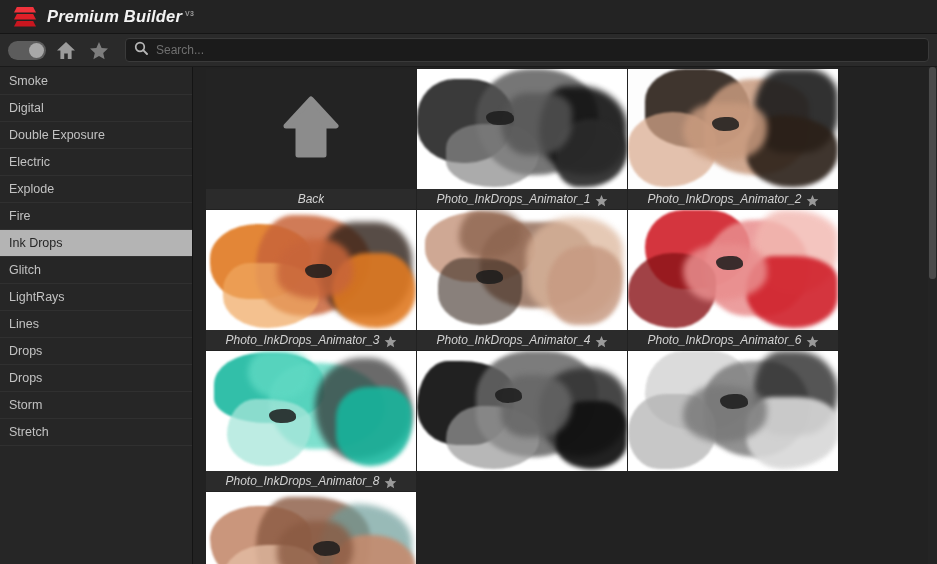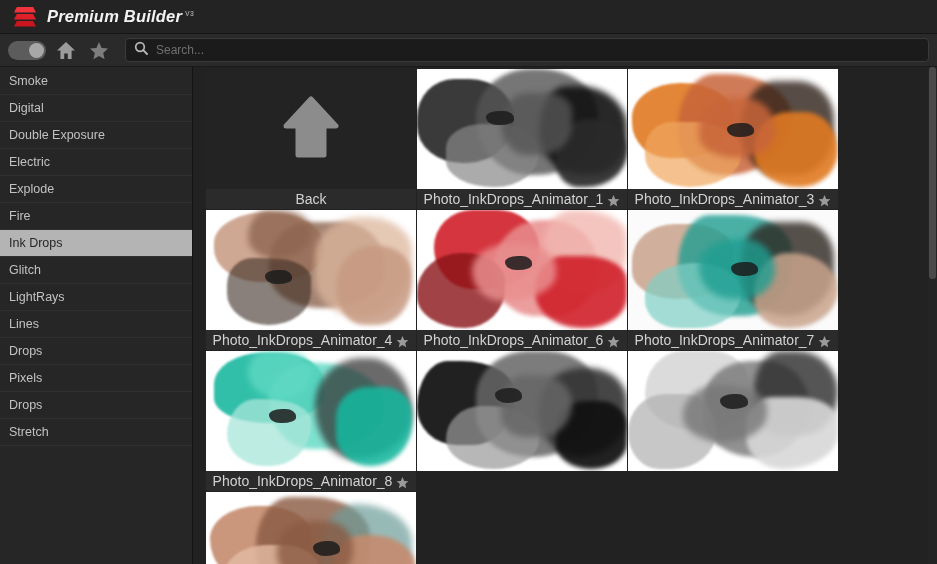--- a/index.html
+++ b/index.html
@@ -110,22 +110,22 @@
     width: 210px; height: 120px;
     background: #1b1b1b; position: relative; overflow: hidden;
     cursor: pointer;
   }
   .tile .caption {
     height: 20px; background: #2b2b2b;
     display: flex; align-items: center; justify-content: center;
     gap: 4px; padding: 0 4px;
   }
   .tile .caption .cap-text {
-    font-size: 14px; color: #d2d2d2; white-space: nowrap;
-    overflow: hidden; text-overflow: ellipsis;
+    font-size: 12px; color: #d2d2d2; white-space: nowrap;
+    overflow: hidden; text-overflow: ellipsis; font-style: italic;
   }
   .star { flex: 0 0 13px; width: 13px; height: 13px; cursor: pointer; }
   .back-tile .thumb { display: flex; align-items: center; justify-content: center; background:#232323; }
   .back-arrow { width: 56px; height: 62px; }
 
   
   .art { position: absolute; inset: 0; }
   .blob { position: absolute; border-radius: 50% 40% 55% 45% / 45% 55% 40% 60%; filter: blur(1px); }
 
   
@@ -189,22 +189,22 @@
         <div class="side-item"><span>Digital</span></div>
         <div class="side-item"><span>Double Exposure</span></div>
         <div class="side-item"><span>Electric</span></div>
         <div class="side-item"><span>Explode</span></div>
         <div class="side-item"><span>Fire</span></div>
         <div class="side-item active"><span>Ink Drops</span></div>
         <div class="side-item"><span>Glitch</span></div>
         <div class="side-item"><span>LightRays</span></div>
         <div class="side-item"><span>Lines</span></div>
         <div class="side-item"><span>Drops</span></div>
-        <div class="side-item"><span>Pixels</span></div>
         <div class="side-item"><span>Drops</span></div>
+        <div class="side-item"><span>Storm</span></div>
         <div class="side-item"><span>Stretch</span></div>
       </div>
 
     <div class="content">
       <div class="grid" id="grid">
           <div class="tile back-tile">
             <div class="thumb">
               <span><svg class="back-arrow" viewBox="0 0 56 62">
                   <path d="M28 3 L53 30 L41 30 L41 59 L15 59 L15 30 L3 30 Z" fill="#8c8c8c" stroke="#8c8c8c" stroke-width="5" stroke-linejoin="round"></path>
                 </svg></span>
@@ -227,20 +227,39 @@
             </div>
             <div class="caption">
               <span class="cap-text">Photo_InkDrops_Animator_1</span>
               <span class="star"><svg width="13" height="13" viewBox="0 0 20 19">
                   <path d="M10 1 L12.6 7 L19 7.6 L14.2 11.9 L15.6 18.2 L10 14.9 L4.4 18.2 L5.8 11.9 L1 7.6 L7.4 7 Z" fill="#9a9a9a"></path>
                 </svg></span>
             </div>
           </div>
           <div class="tile">
             <div class="thumb">
+              <div class="art" style="background: rgb(253, 253, 253);">
+                <div class="blob" style="left: 8%; top: 0%; width: 50%; height: 66%; background: rgb(43, 32, 24); opacity: 0.9; border-radius: 49% 55% 56% 62% / 52% 64% 64% 52%; filter: blur(1px);"></div>
+                <div class="blob" style="left: 36%; top: 8%; width: 50%; height: 80%; background: rgb(200, 154, 126); opacity: 0.85; border-radius: 62% 64% 67% 67% / 59% 39% 61% 45%; filter: blur(2px);"></div>
+                <div class="blob" style="left: 60%; top: 0%; width: 40%; height: 70%; background: rgb(27, 27, 27); opacity: 0.9; border-radius: 45% 48% 53% 42% / 66% 42% 58% 64%; filter: blur(3px);"></div>
+                <div class="blob" style="left: 0%; top: 36%; width: 42%; height: 62%; background: rgb(217, 169, 140); opacity: 0.7; border-radius: 58% 57% 64% 47% / 51% 45% 55% 57%; filter: blur(1px);"></div>
+                <div class="blob" style="left: 56%; top: 38%; width: 44%; height: 60%; background: rgb(43, 32, 24); opacity: 0.9; border-radius: 41% 66% 50% 52% / 58% 48% 52% 50%; filter: blur(2px);"></div>
+                <div class="blob" style="left: 26%; top: 28%; width: 40%; height: 48%; background: rgb(200, 154, 126); opacity: 0.85; border-radius: 54% 50% 61% 57% / 65% 51% 69% 69%; filter: blur(3px);"></div>
+                <div class="blob" style="left: 40%; top: 40%; width: 13%; height: 12%; background: rgb(28, 28, 28); opacity: 0.85; filter: blur(0.6px);"></div>
+              </div>
+            </div>
+            <div class="caption">
+              <span class="cap-text">Photo_InkDrops_Animator_2</span>
+              <span class="star"><svg width="13" height="13" viewBox="0 0 20 19">
+                  <path d="M10 1 L12.6 7 L19 7.6 L14.2 11.9 L15.6 18.2 L10 14.9 L4.4 18.2 L5.8 11.9 L1 7.6 L7.4 7 Z" fill="#9a9a9a"></path>
+                </svg></span>
+            </div>
+          </div>
+          <div class="tile">
+            <div class="thumb">
               <div class="art" style="background: rgb(255, 255, 255);">
                 <div class="blob" style="left: 2%; top: 12%; width: 48%; height: 62%; background: rgb(224, 122, 34); opacity: 0.9; border-radius: 56% 60% 59% 43% / 54% 49% 70% 56%; filter: blur(1px);"></div>
                 <div class="blob" style="left: 24%; top: 4%; width: 54%; height: 84%; background: rgb(200, 101, 58); opacity: 0.85; border-radius: 39% 69% 70% 48% / 61% 52% 67% 49%; filter: blur(2px);"></div>
                 <div class="blob" style="left: 54%; top: 10%; width: 44%; height: 78%; background: rgb(46, 32, 24); opacity: 0.8; border-radius: 52% 53% 56% / 68% 55% 64% 68%; filter: blur(3px);"></div>
                 <div class="blob" style="left: 8%; top: 44%; width: 46%; height: 54%; background: rgb(240, 168, 96); opacity: 0.7; border-radius: 35% 62% 67% 58% / 53% 58% 61% 61%; filter: blur(1px);"></div>
                 <div class="blob" style="left: 60%; top: 36%; width: 40%; height: 62%; background: rgb(224, 122, 34); opacity: 0.9; border-radius: 48% 46% 53% 63% / 60% 61% 58% 54%; filter: blur(2px);"></div>
                 <div class="blob" style="left: 34%; top: 24%; width: 36%; height: 50%; background: rgb(200, 101, 58); opacity: 0.85; border-radius: 61% 55% 64% 68% / 67% 64% 55% 47%; filter: blur(3px);"></div>
                 <div class="blob" style="left: 47%; top: 45%; width: 13%; height: 12%; background: rgb(28, 28, 28); opacity: 0.85; filter: blur(0.6px);"></div>
               </div>
             </div>
@@ -284,39 +303,20 @@
             </div>
             <div class="caption">
               <span class="cap-text">Photo_InkDrops_Animator_6</span>
               <span class="star"><svg width="13" height="13" viewBox="0 0 20 19">
                   <path d="M10 1 L12.6 7 L19 7.6 L14.2 11.9 L15.6 18.2 L10 14.9 L4.4 18.2 L5.8 11.9 L1 7.6 L7.4 7 Z" fill="#9a9a9a"></path>
                 </svg></span>
             </div>
           </div>
           <div class="tile">
             <div class="thumb">
-              <div class="art" style="background: rgb(251, 251, 251);">
-                <div class="blob" style="left: 2%; top: 12%; width: 48%; height: 62%; background: rgb(201, 164, 140); opacity: 0.85; border-radius: 54% 55% 71% 57% / 62% 45% 54% 46%; filter: blur(1px);"></div>
-                <div class="blob" style="left: 24%; top: 4%; width: 54%; height: 84%; background: rgb(31, 158, 146); opacity: 0.8; border-radius: 37% 64% 57% 62% / 69% 48% 71% 65%; filter: blur(2px);"></div>
-                <div class="blob" style="left: 54%; top: 10%; width: 44%; height: 78%; background: rgb(45, 38, 32); opacity: 0.8; border-radius: 50% 48% 68% 67% / 54% 51% 68% 58%; filter: blur(3px);"></div>
-                <div class="blob" style="left: 8%; top: 44%; width: 46%; height: 54%; background: rgb(127, 208, 198); opacity: 0.7; border-radius: 63% 57% 54% 42% / 61% 54% 65% 51%; filter: blur(1px);"></div>
-                <div class="blob" style="left: 60%; top: 36%; width: 40%; height: 62%; background: rgb(201, 164, 140); opacity: 0.85; border-radius: 46% 66% 65% 47% / 68% 57% 62% 44%; filter: blur(2px);"></div>
-                <div class="blob" style="left: 34%; top: 24%; width: 36%; height: 50%; background: rgb(31, 158, 146); opacity: 0.8; border-radius: 59% 50% 51% 52% / 53% 60% 59% 63%; filter: blur(3px);"></div>
-                <div class="blob" style="left: 49%; top: 43%; width: 13%; height: 12%; background: rgb(28, 28, 28); opacity: 0.85; filter: blur(0.6px);"></div>
-              </div>
-            </div>
-            <div class="caption">
-              <span class="cap-text">Photo_InkDrops_Animator_7</span>
-              <span class="star"><svg width="13" height="13" viewBox="0 0 20 19">
-                  <path d="M10 1 L12.6 7 L19 7.6 L14.2 11.9 L15.6 18.2 L10 14.9 L4.4 18.2 L5.8 11.9 L1 7.6 L7.4 7 Z" fill="#9a9a9a"></path>
-                </svg></span>
-            </div>
-          </div>
-          <div class="tile">
-            <div class="thumb">
               <div class="art" style="background: rgb(255, 255, 255);">
                 <div class="blob" style="left: 4%; top: 2%; width: 52%; height: 58%; background: rgb(22, 183, 158); opacity: 0.88; border-radius: 61% 60% 74% 68% / 64% 58% 60% 50%; filter: blur(1px);"></div>
                 <div class="blob" style="left: 30%; top: 10%; width: 55%; height: 72%; background: rgb(95, 217, 195); opacity: 0.8; border-radius: 44% 69% 60% 43% / 49% 61% 57% 69%; filter: blur(2px);"></div>
                 <div class="blob" style="left: 52%; top: 6%; width: 46%; height: 84%; background: rgb(44, 44, 44); opacity: 0.7; border-radius: 57% 53% 71% 48% / 56% 64% 54% 62%; filter: blur(3px);"></div>
                 <div class="blob" style="left: 10%; top: 40%; width: 40%; height: 56%; background: rgb(168, 230, 218); opacity: 0.75; border-radius: 40% 62% 57% 53% / 63% 39% 71% 55%; filter: blur(1px);"></div>
                 <div class="blob" style="left: 62%; top: 30%; width: 36%; height: 66%; background: rgb(22, 183, 158); opacity: 0.88; border-radius: 53% 46% 68% 58% / 48% 42% 68% 48%; filter: blur(2px);"></div>
                 <div class="blob" style="left: 20%; top: 0%; width: 30%; height: 40%; background: rgb(95, 217, 195); opacity: 0.8; border-radius: 36% 55% 54% 63% / 55% 45% 65% 67%; filter: blur(3px);"></div>
                 <div class="blob" style="left: 30%; top: 48%; width: 13%; height: 12%; background: rgb(28, 28, 28); opacity: 0.85; filter: blur(0.6px);"></div>
               </div>
             </div>

